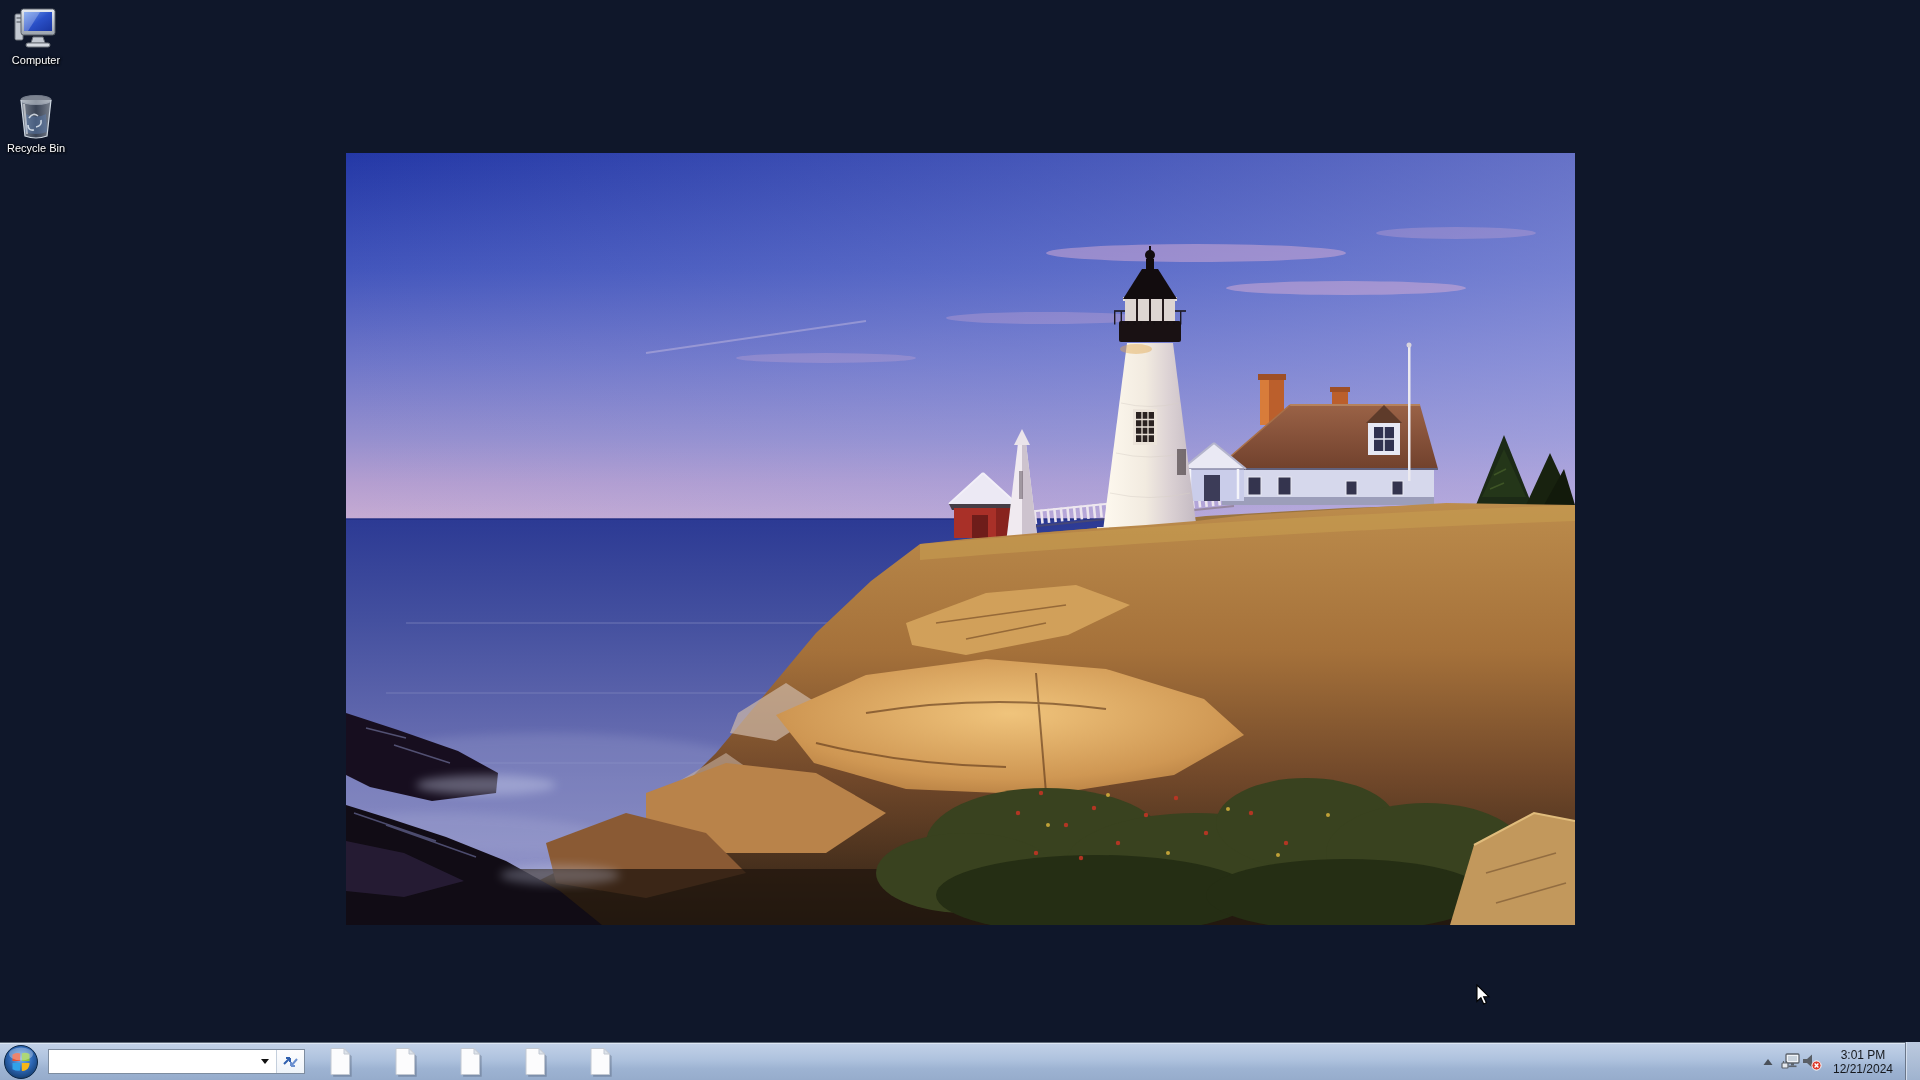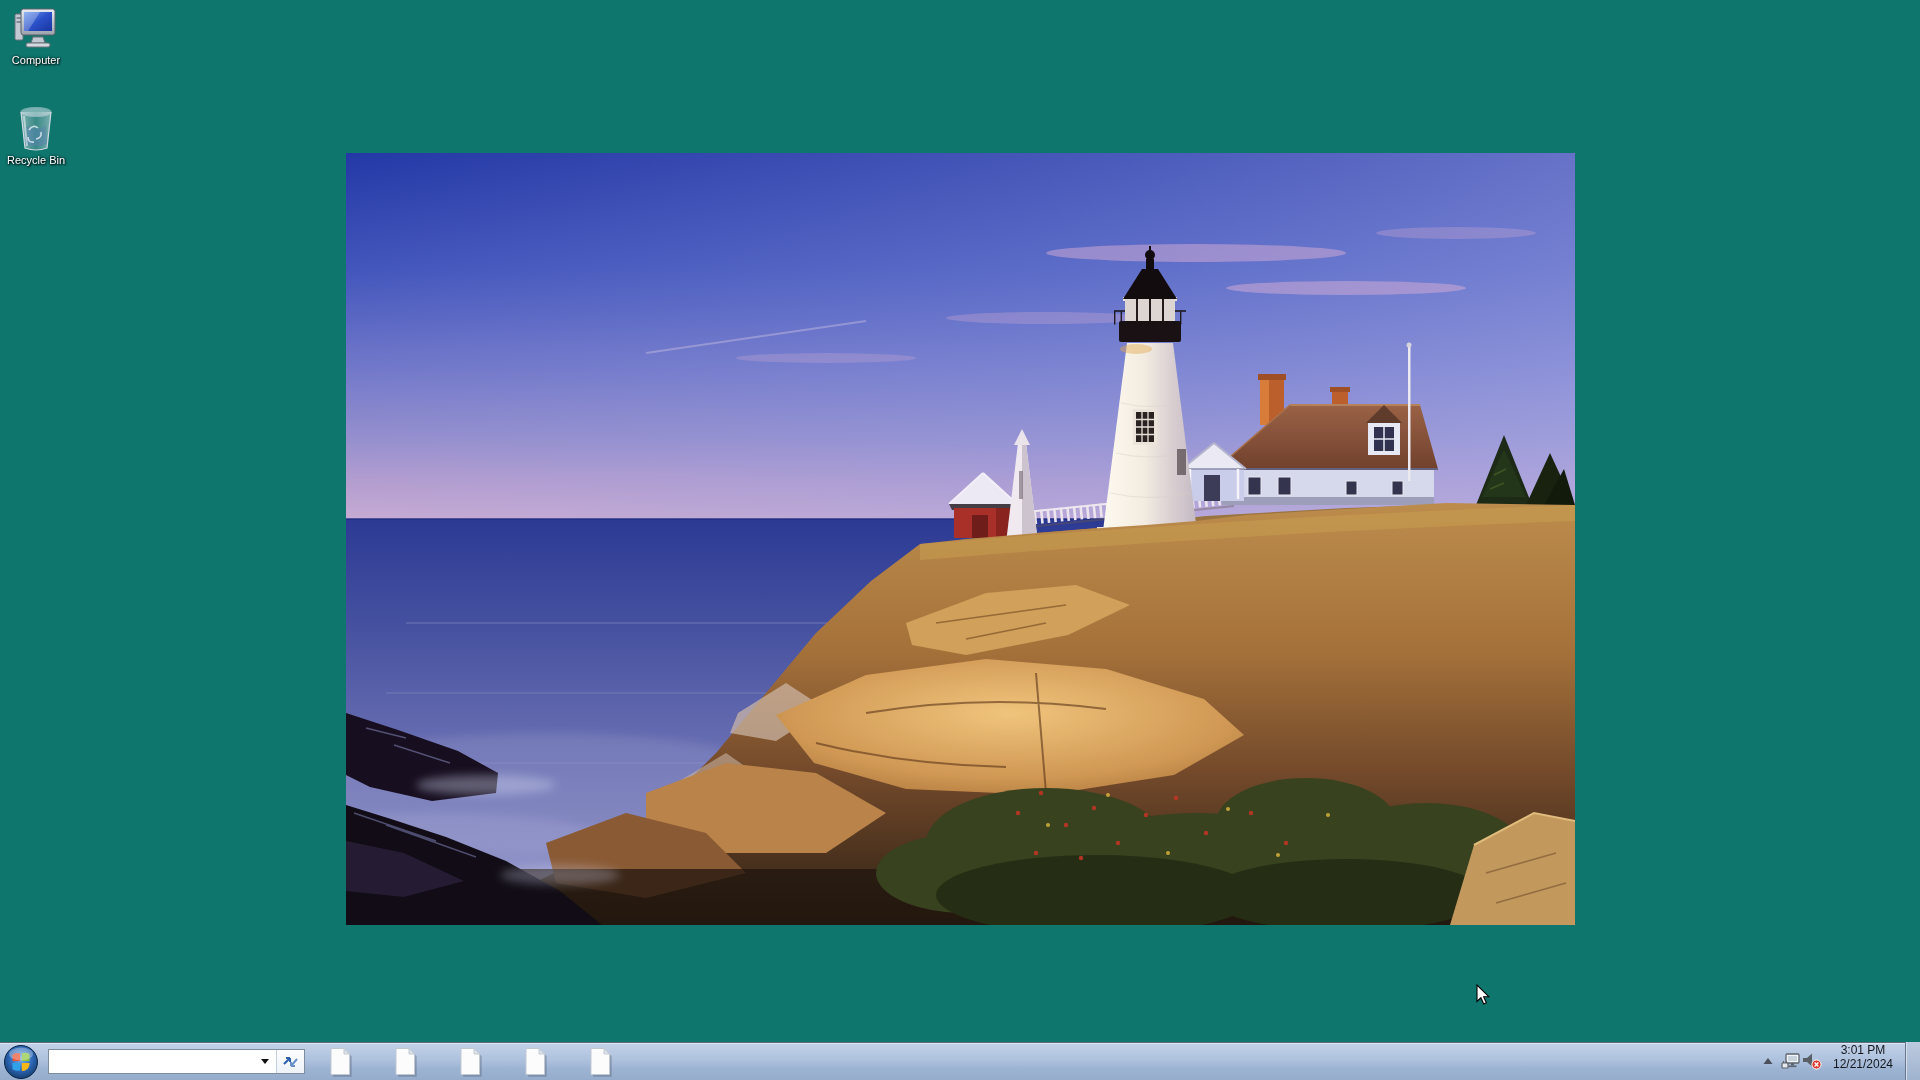--- a/index.html
+++ b/index.html
@@ -1,51 +1,51 @@
 <!DOCTYPE html>
 <html><head>
 <meta charset="utf-8">
 <style>
   * { box-sizing: border-box; margin: 0; padding: 0; }
   html, body { width: 1920px; height: 1080px; overflow: hidden; background: #000; }
   body { font-family: "Liberation Sans", sans-serif; }
-  #screen { position: relative; width: 1920px; height: 1080px; background: #0f766e; }
+  #screen { position: relative; width: 1920px; height: 1080px; background: #0f172a; }
 
   
   #wallpaper { position: absolute; left: 346px; top: 153px; width: 1229px; height: 772px; }
   #wallpaper svg { display: block; width: 100%; height: 100%; }
 
   
   .desk-icon { position: absolute; width: 72px; text-align: center; cursor: default; }
   .desk-icon .ico { display: block; margin: 0 auto; }
   .desk-icon .lbl { display: block; margin-top: 2px; font-size: 11px; color: #fff;
                     text-shadow: 1px 1px 2px #000, 0 0 3px #000; line-height: 13px; }
   #icon-computer { left: 0px; top: 6px; }
-  #icon-recycle  { left: 0px; top: 104px; }
+  #icon-recycle  { left: 0px; top: 92px; }
 
   
   #taskbar { position: absolute; left: 0; bottom: 0; width: 1920px; height: 38px;
              background: linear-gradient(#c3d2e8 0%, #aec2de 45%, #9db3d2 70%, #96accc 100%);
              border-top: 1px solid #5f6a78;
              box-shadow: inset 0 1px 0 #dde7f4;
              display: flex; align-items: center; }
   #start-orb { position: relative; width: 36px; height: 36px; margin-left: 3px; flex: 0 0 auto; cursor: pointer; }
   #addr-toolbar { display: flex; align-items: stretch; height: 25px; margin-left: 9px;
                   width: 257px; background: #fff; border: 1px solid #7e8da0; flex: 0 0 auto; }
   #addr-input { flex: 1; border: 0; outline: none; font-size: 12px; padding: 0 4px; background: transparent;
                 font-family: "Liberation Sans", sans-serif; }
   #addr-drop { width: 22px; display: flex; align-items: center; justify-content: center; cursor: pointer; }
   #addr-drop::after { content: ""; width: 0; height: 0; border-left: 4px solid transparent;
                       border-right: 4px solid transparent; border-top: 5px solid #111; }
   #addr-sep { width: 1px; background: #c4cfdc; }
   #go-btn { width: 27px; display: flex; align-items: center; justify-content: center;
             background: linear-gradient(#fdfdfe,#eef3f9); cursor: pointer; }
   #ql-row { display: flex; align-items: center; margin-left: 22px; gap: 39px; }
   .ql-btn { width: 26px; height: 32px; display: flex; align-items: center; justify-content: center; cursor: pointer; }
-  #tray { margin-left: auto; display: flex; align-items: flex-start; height: 100%; }
+  #tray { margin-left: auto; display: flex; align-items: center; height: 100%; }
   .tray-ico { display: flex; align-items: center; justify-content: center; width: 22px; height: 36px; cursor: pointer; }
   #tray-clock { width: 72px; text-align: center; color: #15181c; font-size: 12px; line-height: 14px;
                 margin: 0 6px 0 4px; cursor: default; }
   #show-desktop { width: 15px; height: 38px; margin-top: -1px; flex: 0 0 auto;
                   border-left: 1px solid #6a7689; box-shadow: inset 1px 0 0 #d5dfee;
                   background: linear-gradient(#bccadf,#9fb3cf); cursor: pointer; }
 
   
   #cursor { position: absolute; left: 1476px; top: 984px; pointer-events: none; }
 </style>

